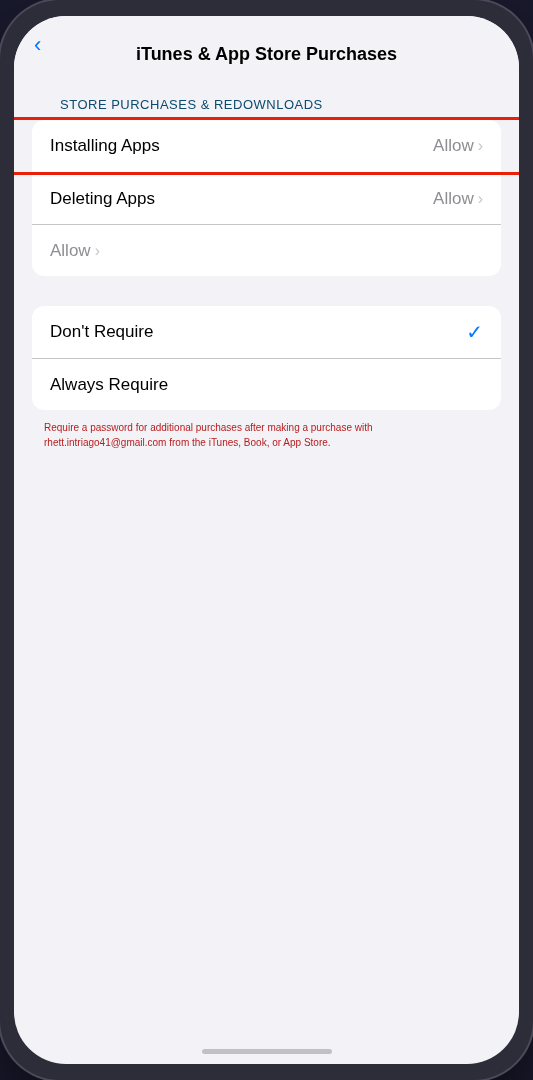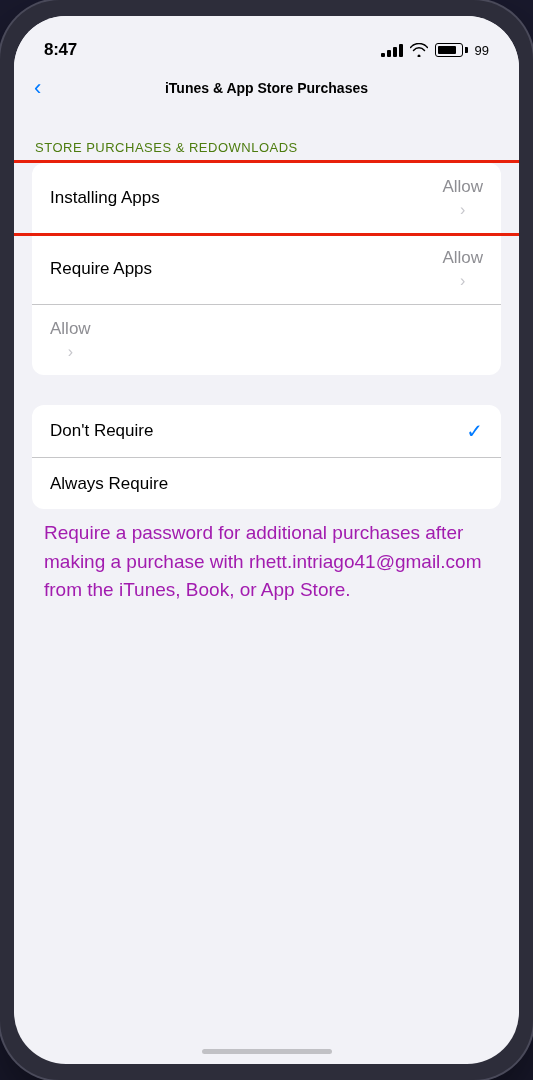--- a/index.html
+++ b/index.html
@@ -147,47 +147,47 @@
       color: #007AFF;
       font-size: 18px;
       display: flex;
       align-items: center;
       gap: 2px;
       text-decoration: none;
       cursor: pointer;
     }
 
     .nav-title {
-      font-size: 14px;
+      font-size: 18px;
       font-weight: 600;
       color: #000;
       text-align: left;
+      margin-top: 20px;
     }
 
     
     .content {
       flex: 1;
       overflow-y: auto;
       padding: 20px 0;
     }
 
     
     .section {
       margin-bottom: 30px;
     }
 
     .section-header {
       font-size: 13px;
-      color: #4d7c0f;
+      color: #0c4a6e;
       text-transform: uppercase;
       letter-spacing: 0.5px;
-      padding: 0 21px;
+      padding: 0 46px;
       margin-bottom: 8px;
       font-weight: 400;
-      margin-top: 12px;
     }
 
     .settings-group {
       background: #fff;
       border-radius: 12px;
       margin: 0 18px;
       overflow: visible;
     }
 
     .settings-row {
@@ -208,21 +208,20 @@
       color: #000;
       font-weight: 400;
     }
 
     .row-value {
       display: flex;
       align-items: center;
       gap: 4px;
       color: #8e8e93;
       font-size: 17px;
-      flex-direction: column;
     }
 
     .chevron {
       color: #c7c7cc;
       font-size: 16px;
     }
 
     
     .highlighted-row {
       position: relative;
@@ -242,22 +241,22 @@
 
     
     .checkmark {
       color: #007AFF;
       font-size: 20px;
       font-weight: 500;
     }
 
     
     .description-text {
-      font-size: 19px;
-      color: #a21caf;
+      font-size: 10px;
+      color: #b91c1c;
       line-height: 1.5;
       padding: 10px 23px 0 30px;
     }
 
     
     .home-indicator {
       position: absolute;
       bottom: 10px;
       left: 50%;
       transform: translateX(-50%);
@@ -269,43 +268,20 @@
     }
   </style>
 </head>
 <body>
 
 <div class="phone-outer">
 
   <div class="phone-screen">
     <div class="dynamic-island"></div>
 
-    <div class="status-bar">
-      <div class="status-time">8:47</div>
-      <div class="status-icons">
-        <div class="signal-bars">
-          <span></span>
-            <span></span>
-            <span></span>
-            <span></span>
-        </div>
-        <svg width="18" height="14" viewBox="0 0 18 14">
-          <path d="M9 11.5a1.5 1.5 0 1 1 0 3 1.5 1.5 0 0 1 0-3z" fill="#000"></path>
-          <path d="M3.5 7.5C5 5.8 6.9 4.8 9 4.8s4 1 5.5 2.7" stroke="#000" stroke-width="1.5" fill="none" stroke-linecap="round"></path>
-          <path d="M0.5 4.5C2.7 2 5.7 0.5 9 0.5s6.3 1.5 8.5 4" stroke="#000" stroke-width="1.5" fill="none" stroke-linecap="round"></path>
-        </svg>
-        <div class="battery">
-          <div class="battery-body">
-            <div class="battery-fill"></div>
-          </div>
-          <div class="battery-tip"></div>
-        </div>
-        <span style="font-size:13px;font-weight:500;color:#000;">99</span>
-      </div>
-    </div>
 
     <div class="nav-header">
       <div class="nav-back">
         <span style="font-size:22px;color:#007AFF;font-weight:300;">‹</span>
       </div>
       <div class="nav-title">iTunes &amp; App Store Purchases</div>
     </div>
 
     <div class="content">
 
@@ -316,21 +292,21 @@
           <div class="settings-row highlighted-row" style="position:relative;">
             <div class="highlight-ring"></div>
             <span class="row-label">Installing Apps</span>
             <div class="row-value">
               <span>Allow</span>
               <span class="chevron">›</span>
             </div>
           </div>
 
           <div class="settings-row">
-            <span class="row-label">Require Apps</span>
+            <span class="row-label">Deleting Apps</span>
             <div class="row-value">
               <span>Allow</span>
               <span class="chevron">›</span>
             </div>
           </div>
 
           <div class="settings-row">
             <div class="row-value">
               <span>Allow</span>
               <span class="chevron">›</span>

